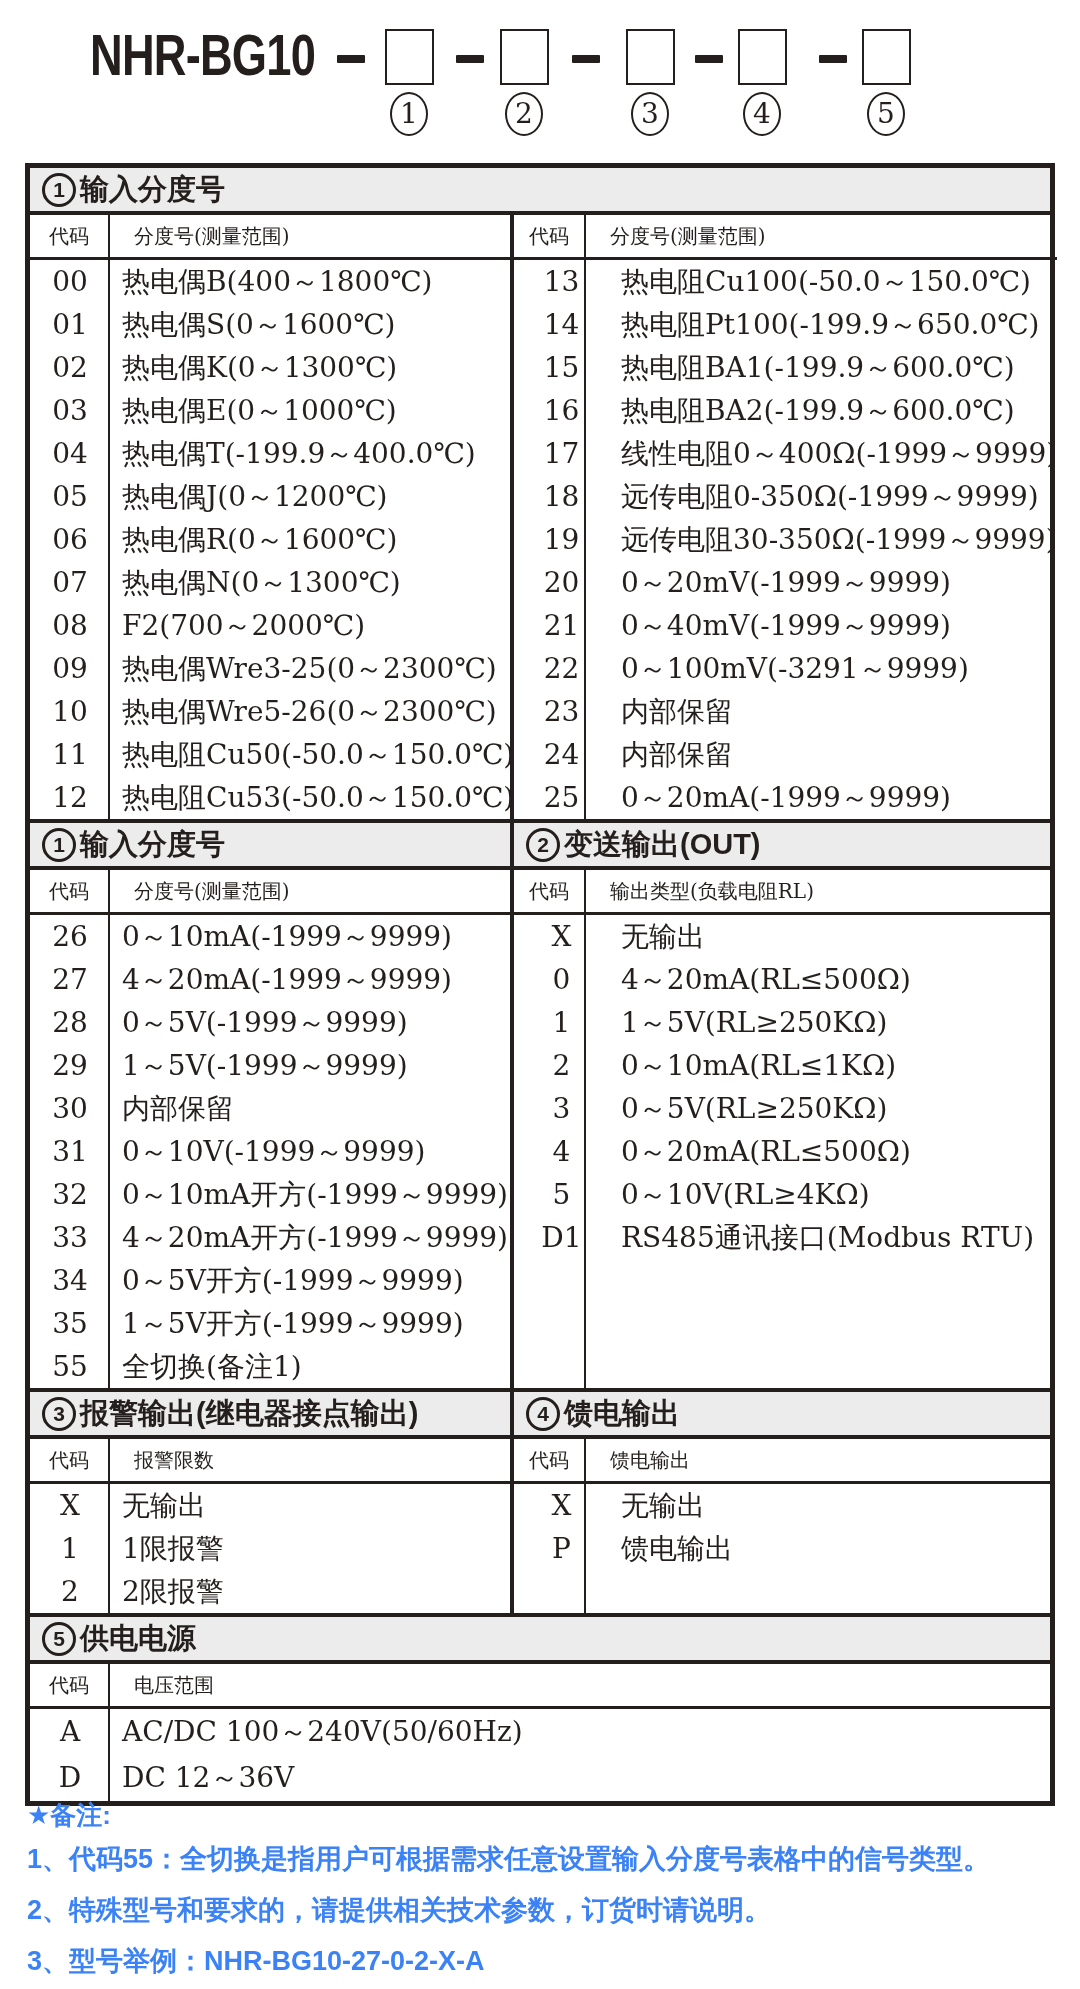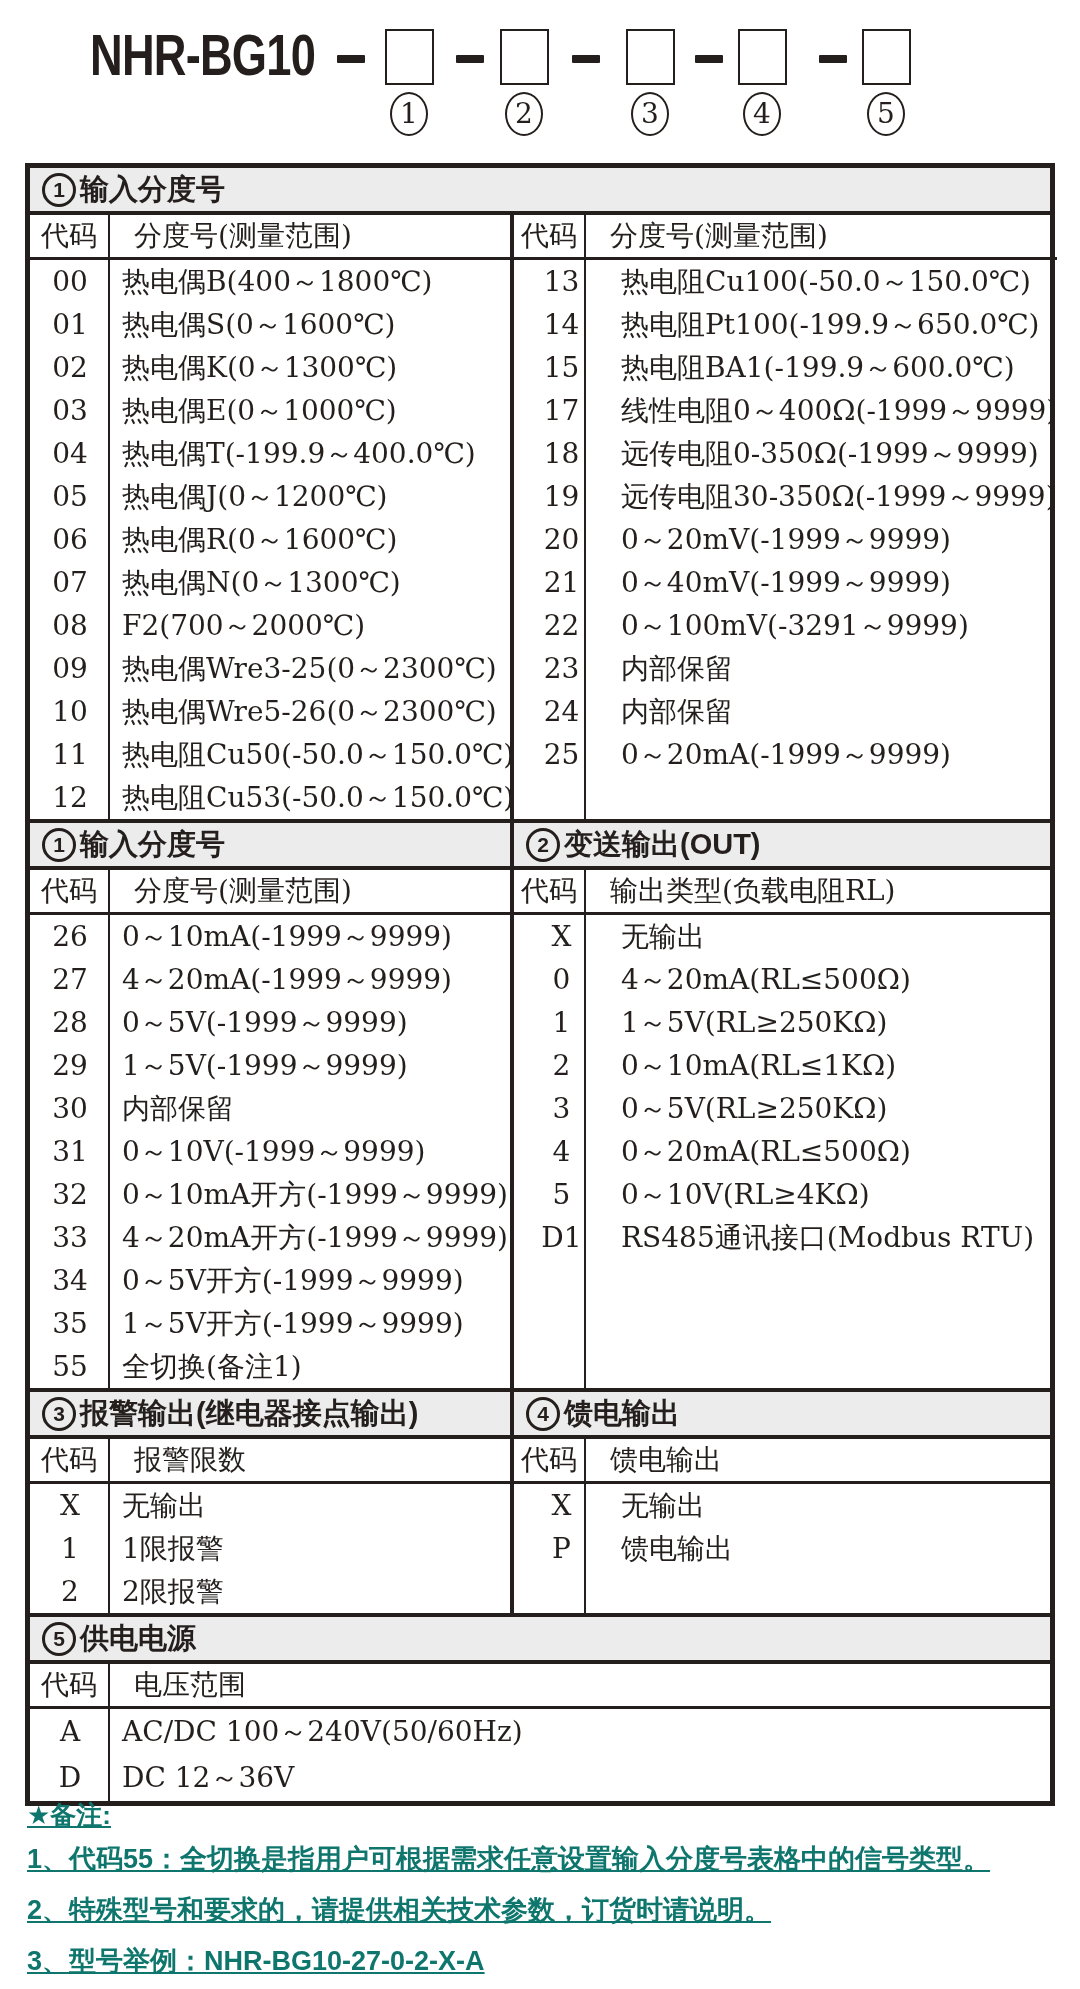--- a/index.html
+++ b/index.html
@@ -30,37 +30,37 @@
     font-family:"Liberation Sans","DejaVu Sans",sans-serif;font-weight:700;font-size:29px;white-space:nowrap;}
   .num-circle{display:inline-block;width:28px;height:28px;border:3px solid #241f1c;border-radius:50%;
     text-align:center;line-height:28px;font-size:21px;margin-right:4px;flex-shrink:0;}
 
   .split{display:flex;}
   .half{display:flex;flex-direction:column;box-sizing:border-box;}
   .half.lft{width:480px;flex-shrink:0;}
   .half.rgt{flex:1;border-left:4px solid #241f1c;}
   .full-sec{display:flex;flex-direction:column;}
 
-  .hrow{display:flex;height:42px;border-bottom:3px solid #241f1c;font-size:28px;line-height:42px;white-space:nowrap;}
+  .hrow{display:flex;height:42px;border-bottom:3px solid #241f1c;font-size:20px;line-height:42px;white-space:nowrap;}
   .code-h{width:78px;border-right:2px solid #241f1c;text-align:center;flex-shrink:0;}
   .half.rgt .code-h{width:70px;}
   .desc-h{padding-left:24px;}
 
   .rows{flex:1;position:relative;min-height:43px;}
   .rows::after{content:'';position:absolute;top:0;bottom:0;left:78px;width:2px;background:#241f1c;}
   .half.rgt .rows::after{left:70px;}
   .row{display:flex;height:43px;line-height:43px;font-size:28px;white-space:nowrap;}
   .row .code{width:80px;text-align:center;flex-shrink:0;}
   .half.rgt .row .code{width:95px;}
   .row .desc{padding-left:12px;}
   .power .row{height:46px;line-height:46px;}
 
   
   .notes{position:absolute;left:27px;top:1796px;width:1030px;
-    font-family:"Liberation Sans","DejaVu Sans",sans-serif;font-weight:700;color:#0f766e;text-decoration:underline;}
+    font-family:"Liberation Sans","DejaVu Sans",sans-serif;font-weight:700;color:#3b82f6;}
   .notes .nheader{font-size:26px;line-height:38px;}
   .notes .nitem{font-size:27px;line-height:51px;white-space:nowrap;}
 </style>
 </head>
 <body>
 
 <div class="page">
 
   <div class="model-area">
     <span class="model-prefix">NHR-BG10</span>
@@ -179,20 +179,24 @@
             <div class="row">
               <span class="code">14</span>
               <span class="desc">热电阻Pt100(-199.9～650.0℃)</span>
             </div>
 
             <div class="row">
               <span class="code">15</span>
               <span class="desc">热电阻BA1(-199.9～600.0℃)</span>
             </div>
 
+            <div class="row">
+              <span class="code">16</span>
+              <span class="desc">热电阻BA2(-199.9～600.0℃)</span>
+            </div>
 
             <div class="row">
               <span class="code">17</span>
               <span class="desc">线性电阻0～400Ω(-1999～9999)</span>
             </div>
 
             <div class="row">
               <span class="code">18</span>
               <span class="desc">远传电阻0-350Ω(-1999～9999)</span>
             </div>

